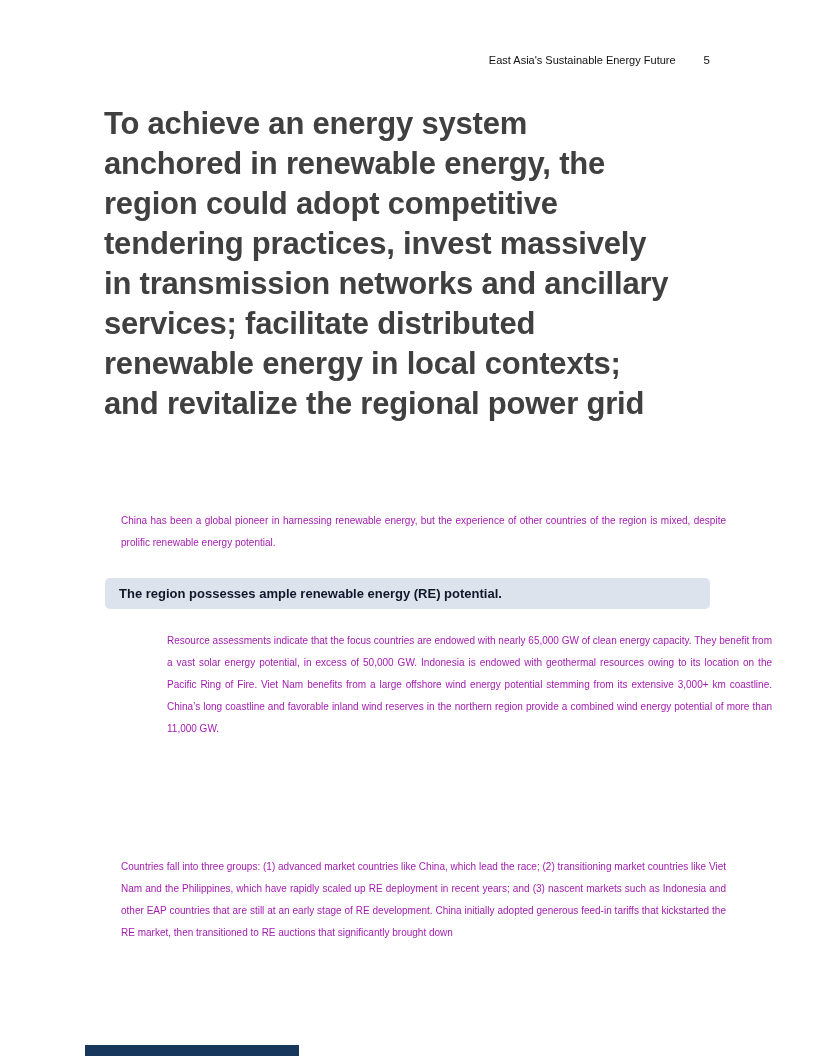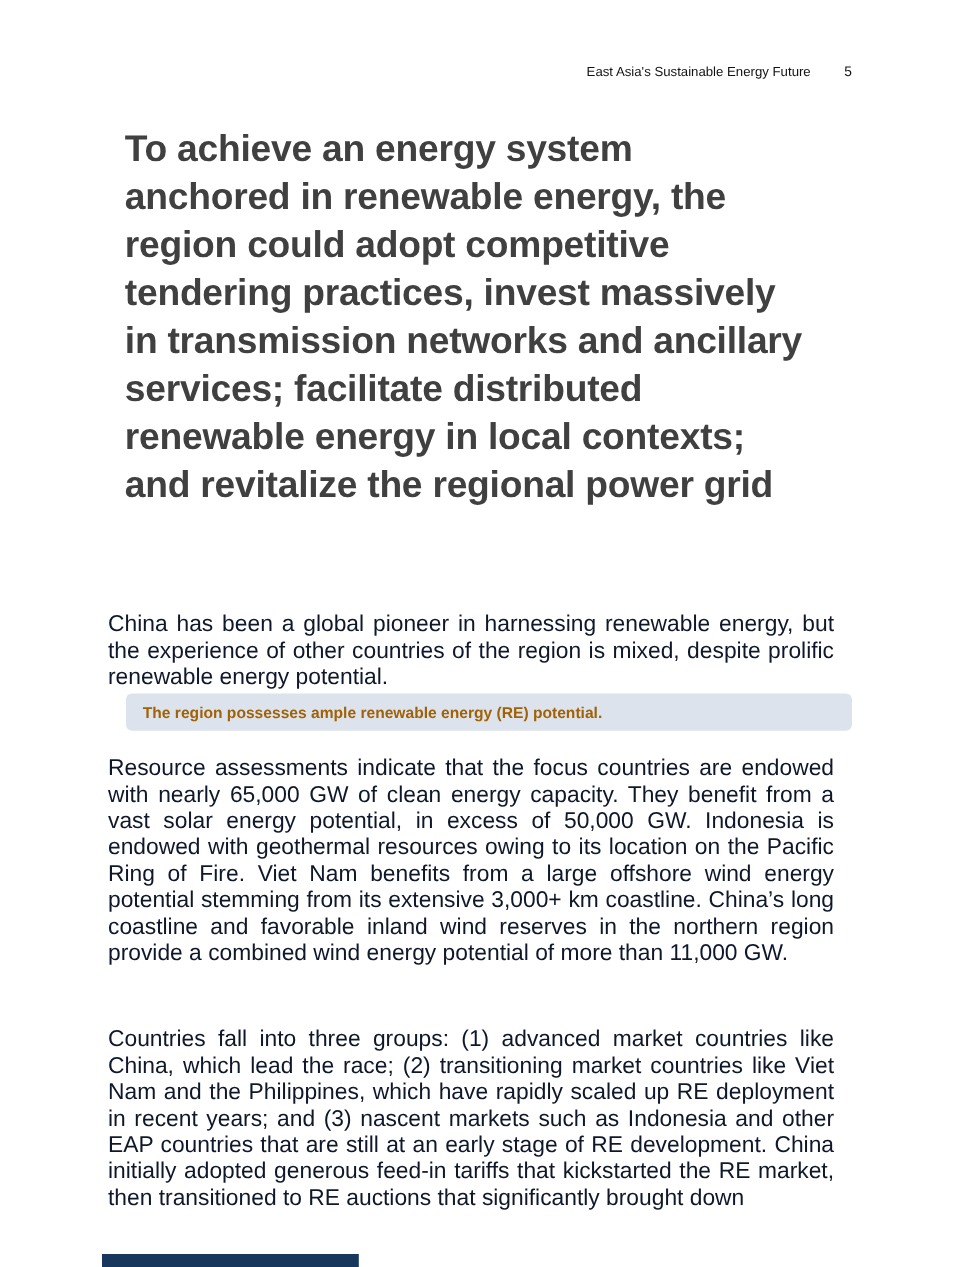--- a/index.html
+++ b/index.html
@@ -33,43 +33,43 @@
     width: 640px;
     font-size: 31px;
     line-height: 40px;
     font-weight: bold;
     color: #404040;
     white-space: pre-line;
     letter-spacing: -0.2px;
   }
   .body-text {
     position: absolute;
-    left: 90px;
+    left: 121px;
     width: 605px;
-    font-size: 19px;
+    font-size: 10px;
     line-height: 22px;
     text-align: justify;
-    color: #0f172a;
+    color: #a21caf;
   }
   .para-intro { top: 510px; }
-  .para-re-potential { top: 630px; }
+  .para-re-potential { top: 630px; margin-left: 46px; }
   .para-re-development { top: 856px; }
   .callout {
     position: absolute;
     left: 105px;
     width: 605px;
     height: 31px;
     background: #dce3ec;
     border-radius: 5px;
     display: flex;
     align-items: center;
     padding: 2px 14px;
     font-size: 13px;
     font-weight: bold;
-    color: #a16207;
+    color: #0f172a;
   }
   .callout-1 { top: 578px; }
   .callout-2 { top: 803px; }
   .footer-bar {
     position: absolute;
     left: 85px;
     bottom: 0;
     width: 214px;
     height: 11px;
     background: #17375d;

